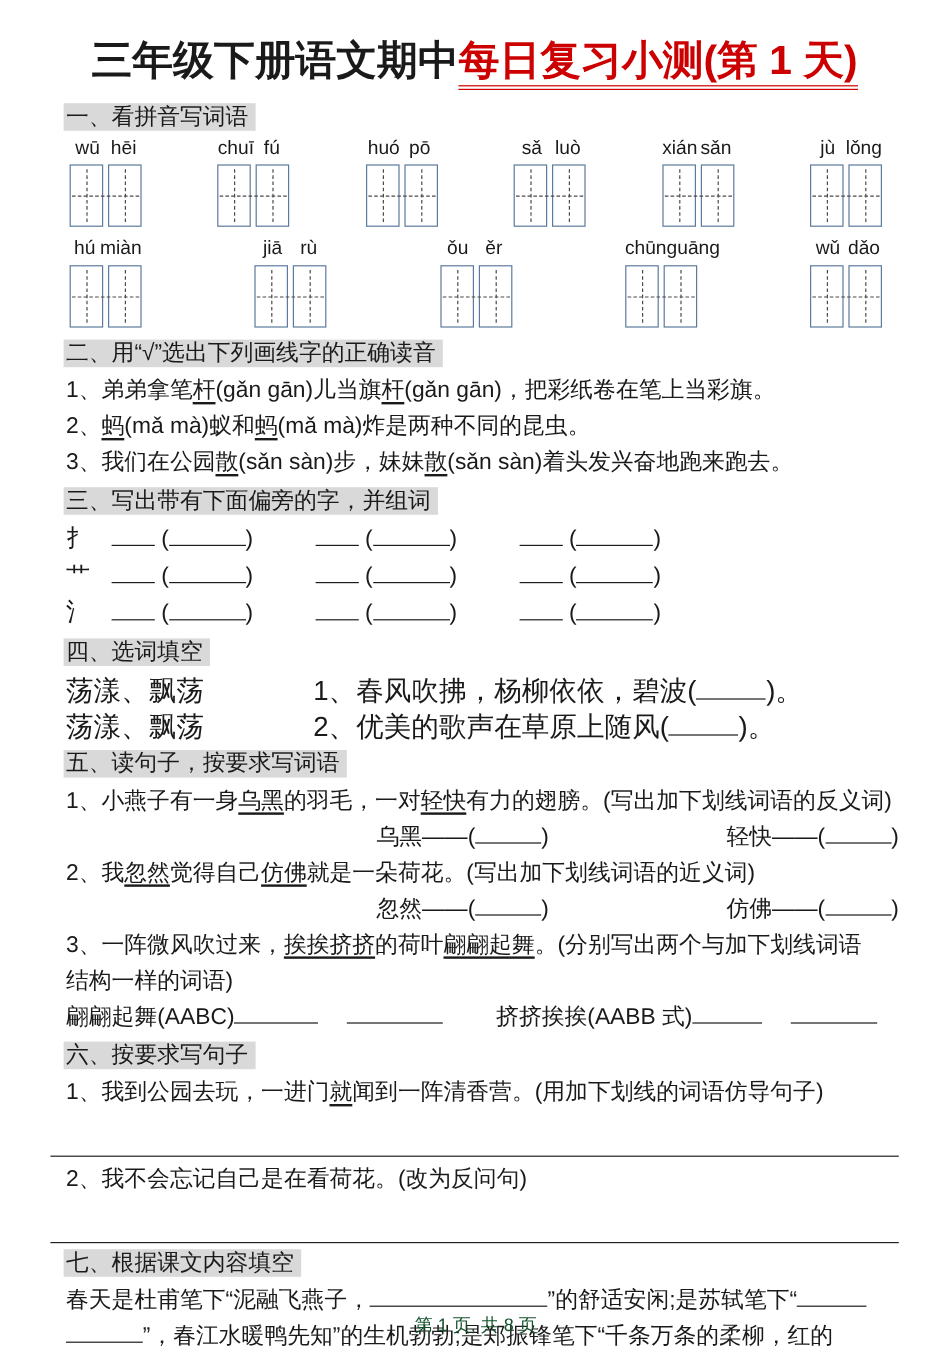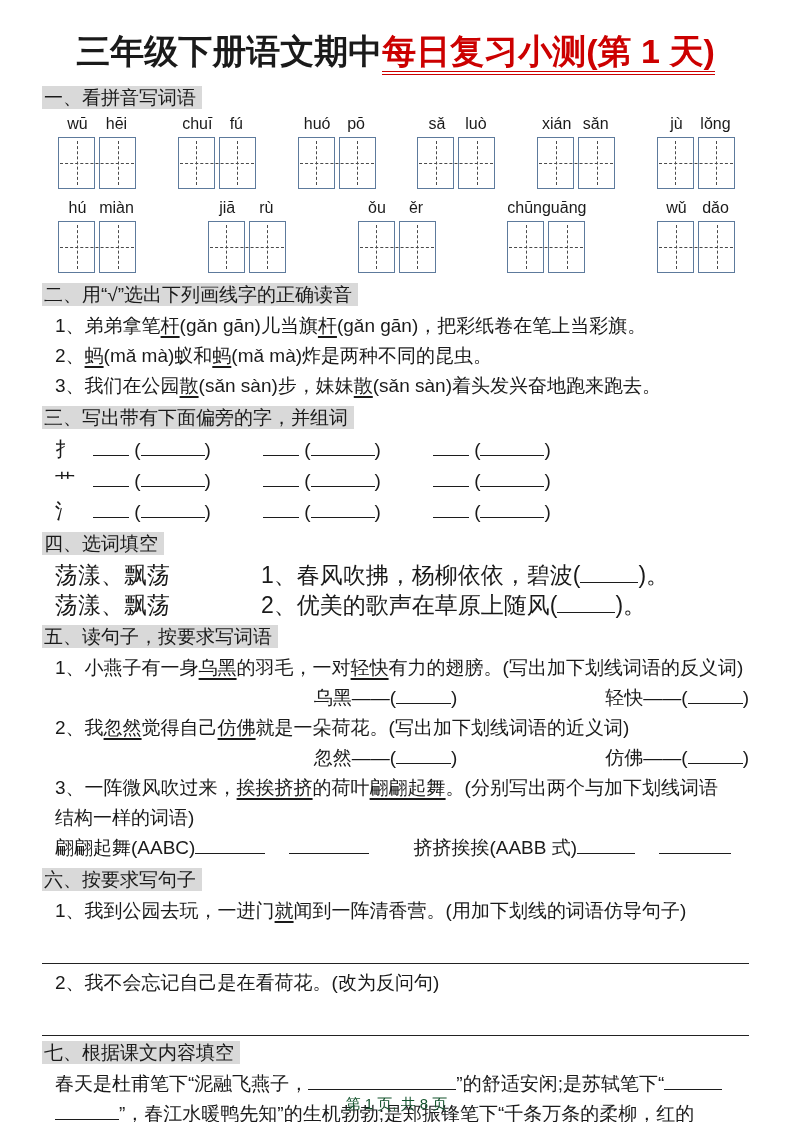--- a/index.html
+++ b/index.html
@@ -30,33 +30,33 @@
     margin:6px 0 12px 0;
     white-space:nowrap;
   }
   .title .red-part{
     color:var(--accent);
     border-bottom:4px double var(--accent);
     padding-bottom:1px;
   }
   
   .sec-h{line-height:26px;margin:4px 0 3px 0;font-size:19px;}
-  .hl{background:var(--hl);padding:1px 6px 1px 2px;}
+  .hl{background:var(--hl);padding:1px 6px 1px 2px;margin-left:11px;}
   
   .line{font-size:19px;line-height:30px;white-space:nowrap;}
   .k-q{margin-left:13px;}
   .k-cont{margin-left:13px;}
   .k-a{margin-left:33px;text-align:right;}
   .k-a2{margin-left:13px;}
   .u{text-decoration:underline;text-underline-offset:4px;text-decoration-thickness:1.5px;}
   .blank{display:inline-block;height:4px;border-bottom:1.6px solid #1c1c1c;}
   .gap{display:inline-block;height:1px;}
   
   .py-row{display:flex;justify-content:space-between;margin:1px 14px 9px 16px;}
-  .py-pair{width:78px;}
+  .py-pair{width:60px;}
   .py-labels{display:flex;margin-bottom:3px;}
   .py-syl{flex:1;text-align:center;font-size:16px;line-height:20px;white-space:nowrap;}
   .py-boxes{display:flex;gap:4px;position:relative;}
   .py-boxes::after{content:"";position:absolute;left:2px;right:2px;top:50%;border-top:1px dashed #4a4a4a;}
   .tianzi{width:37px;height:52px;border:1.6px solid var(--grid);position:relative;background:transparent;}
   .tianzi::before{content:"";position:absolute;top:3px;bottom:3px;left:50%;border-left:1px dashed #4a4a4a;}
   
   .rad-row{display:flex;align-items:center;font-size:19px;line-height:31px;margin-left:13px;}
   .radical{width:38px;font-size:20px;}
   .rad-group{margin-right:52px;white-space:nowrap;}

